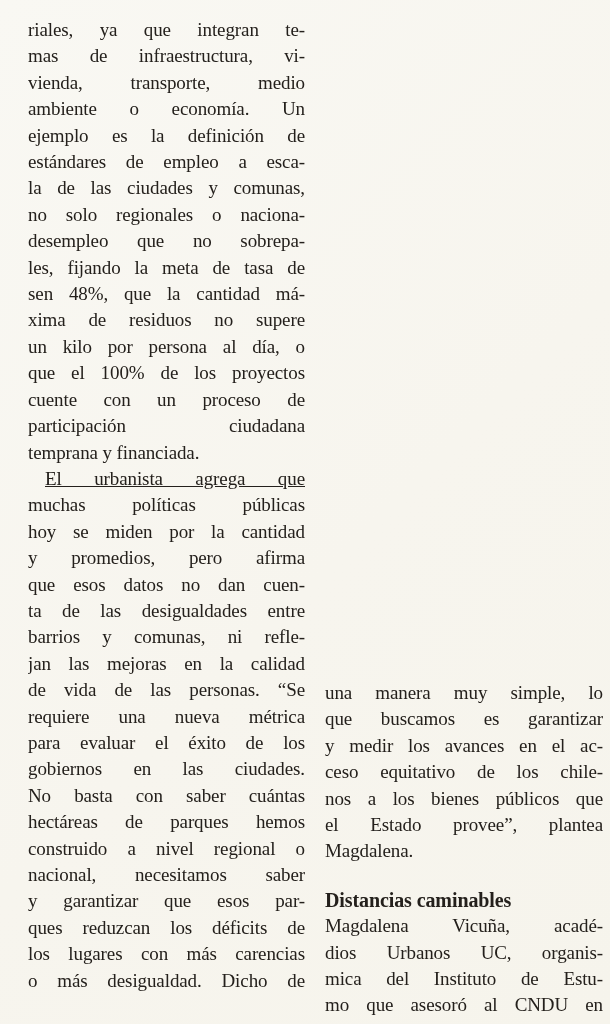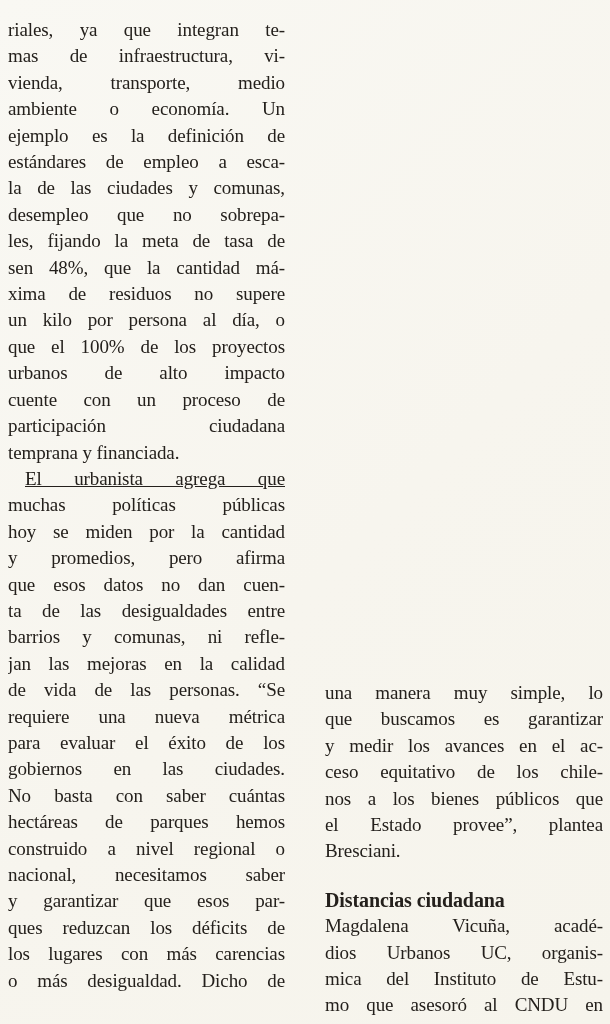--- a/index.html
+++ b/index.html
@@ -15,21 +15,21 @@
     overflow: hidden;
     font-family: "Liberation Serif", "DejaVu Serif", serif;
     color: #24201c;
   }
   .col {
     position: absolute;
     font-size: 19px;
     line-height: 26.4px;
   }
   .col-left {
-    left: 8px;
+    left: 28px;
     top: 17px;
     width: 277px;
   }
   .col-right {
     left: 325px;
     top: 680px;
     width: 278px;
   }
   .para {
     margin: 0;
@@ -63,27 +63,27 @@
 <div class="page">
   <div class="col col-left">
       <div class="para">
         <div class="line">riales, ya que integran te-</div>
         <div class="line">mas de infraestructura, vi-</div>
         <div class="line">vienda, transporte, medio</div>
         <div class="line">ambiente o economía. Un</div>
         <div class="line">ejemplo es la definición de</div>
         <div class="line">estándares de empleo a esca-</div>
         <div class="line">la de las ciudades y comunas,</div>
+        <div class="line">no solo regionales o naciona-</div>
         <div class="line">desempleo que no sobrepa-</div>
         <div class="line">les, fijando la meta de tasa de</div>
         <div class="line">sen 48%, que la cantidad má-</div>
         <div class="line">xima de residuos no supere</div>
         <div class="line">un kilo por persona al día, o</div>
         <div class="line">que el 100% de los proyectos</div>
-        <div class="line">urbanos de alto impacto</div>
         <div class="line">cuente con un proceso de</div>
         <div class="line">participación ciudadana</div>
         <div class="line last">temprana y financiada.</div>
       </div>
       <div class="para">
         <div class="line indent">El urbanista agrega que</div>
         <div class="line">muchas políticas públicas</div>
         <div class="line">hoy se miden por la cantidad</div>
         <div class="line">y promedios, pero afirma</div>
         <div class="line">que esos datos no dan cuen-</div>
@@ -105,23 +105,23 @@
       </div>
     </div>
   <div class="col col-right">
       <div class="para">
         <div class="line">una manera muy simple, lo</div>
         <div class="line">que buscamos es garantizar</div>
         <div class="line">y medir los avances en el ac-</div>
         <div class="line">ceso equitativo de los chile-</div>
         <div class="line">nos a los bienes públicos que</div>
         <div class="line">el Estado provee”, plantea</div>
-        <div class="line last">Bresciani.</div>
+        <div class="line last">Magdalena.</div>
       </div>
-      <div class="heading">Distancias ciudadana</div>
+      <div class="heading">Distancias caminables</div>
       <div class="para">
         <div class="line">Magdalena Vicuña, acadé-</div>
         <div class="line">dios Urbanos UC, organis-</div>
         <div class="line">mica del Instituto de Estu-</div>
         <div class="line">mo que asesoró al CNDU en</div>
       </div>
     </div>
 </div>
 
 </body></html>

